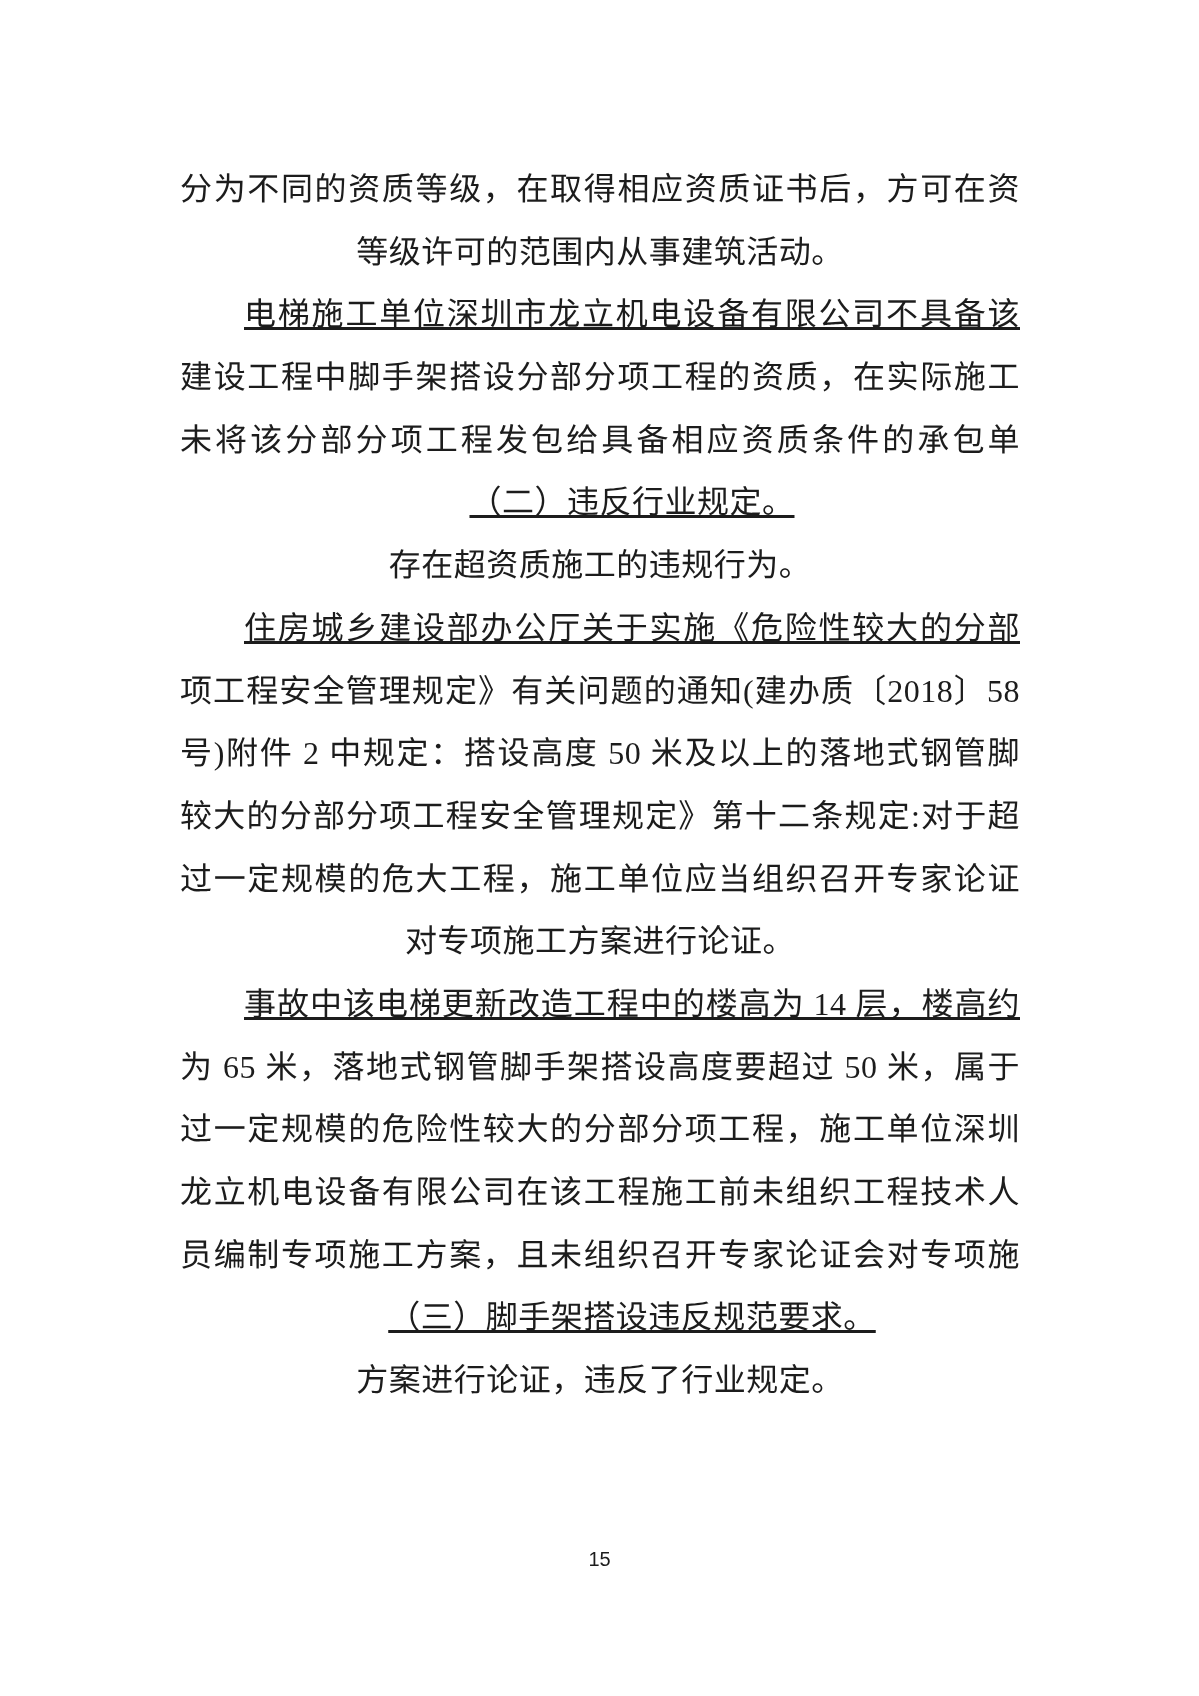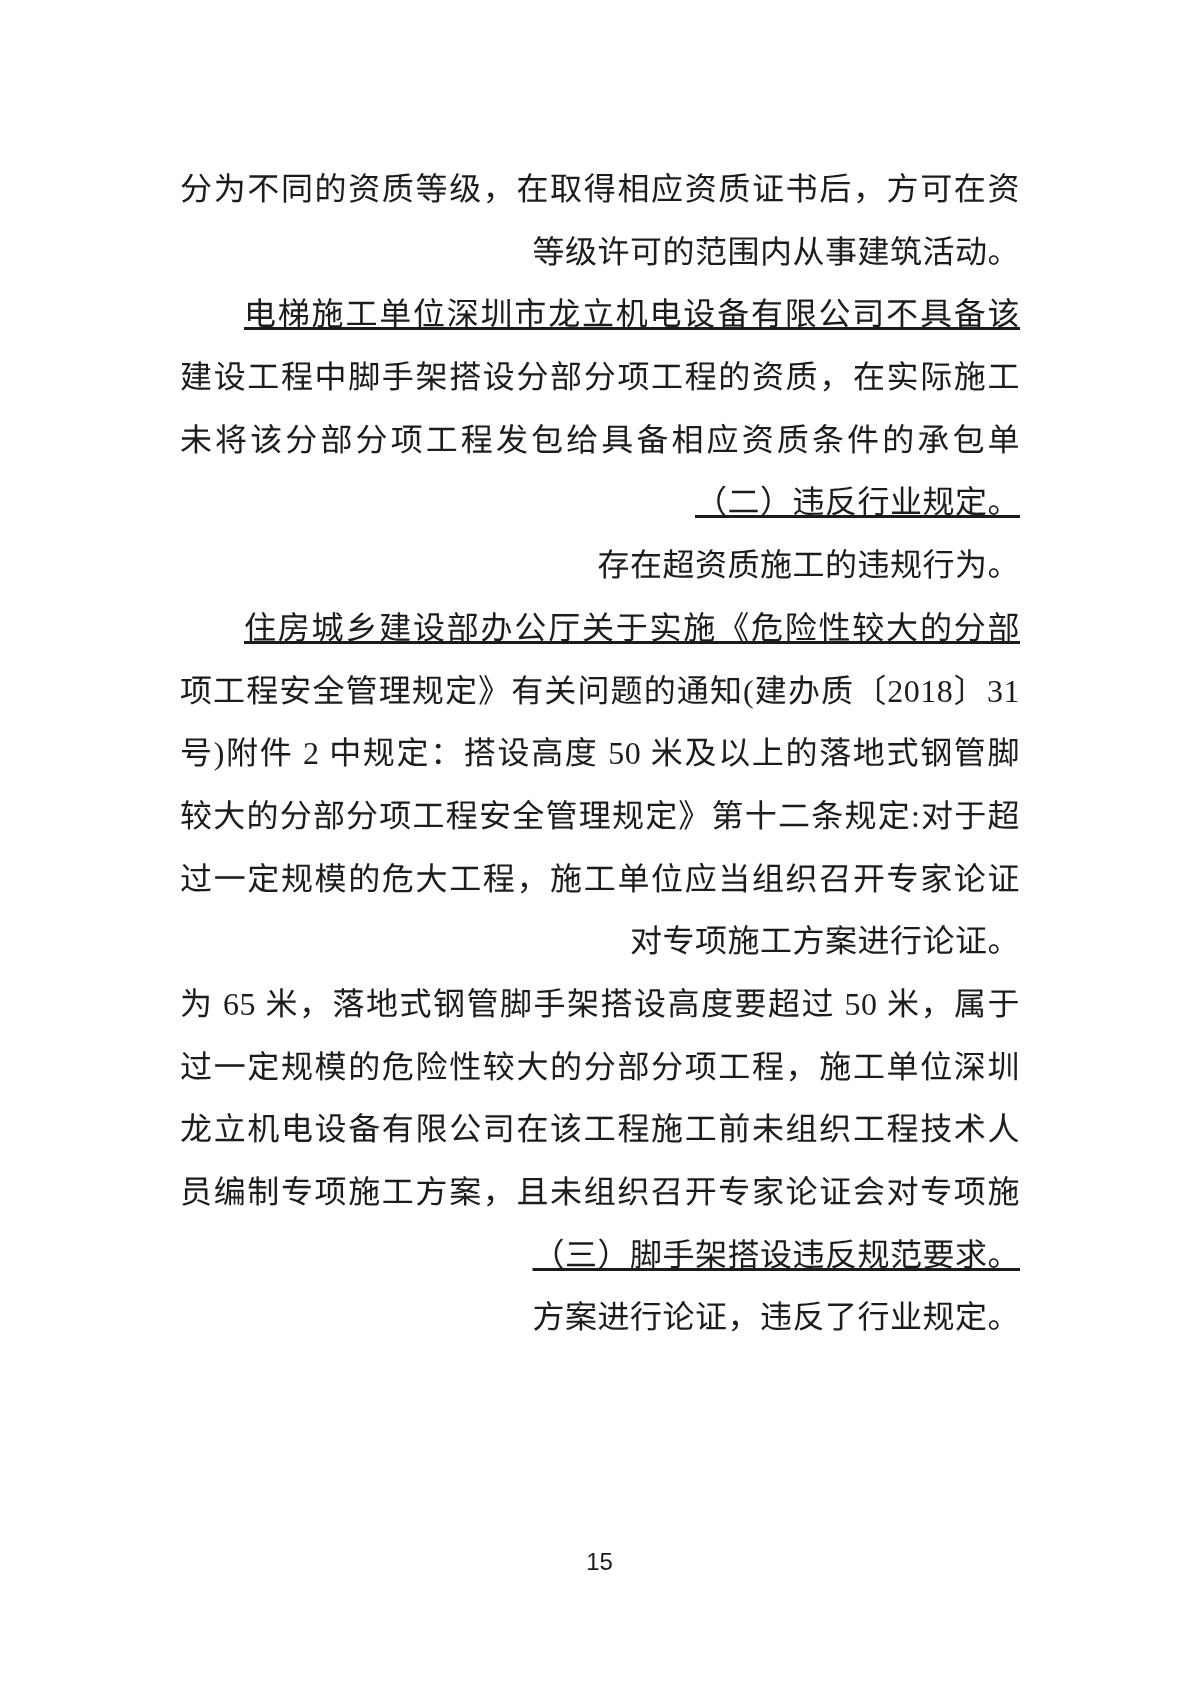--- a/index.html
+++ b/index.html
@@ -35,57 +35,58 @@
   .doc-line {
     height: 62.7px;
     line-height: 62.7px;
     overflow: hidden;
   }
   .doc-line.justified {
     text-align: justify;
     text-align-last: justify;
   }
   .doc-line.flush {
-    text-align: right;
+    text-align: center;
   }
   .doc-line.indent {
     text-indent: 64px;
     text-decoration: underline;
   }
   .page-footer {
     position: absolute;
     left: 0;
     top: 1548px;
     width: 1199px;
     text-align: center;
   }
   .page-number {
     font-family: "Liberation Sans", "DejaVu Sans", sans-serif;
-    font-size: 24px;
+    font-size: 20px;
     color: #1c1c1c;
   }
 </style>
 </head>
 <body>
 
 <main class="page">
   <section class="text-block">
       <div class="doc-line justified">分为不同的资质等级，在取得相应资质证书后，方可在资质</div>
       <div class="doc-line flush">等级许可的范围内从事建筑活动。</div>
       <div class="doc-line indent justified">电梯施工单位深圳市龙立机电设备有限公司不具备该</div>
       <div class="doc-line justified">建设工程中脚手架搭设分部分项工程的资质，在实际施工中</div>
       <div class="doc-line justified">未将该分部分项工程发包给具备相应资质条件的承包单位，</div>
       <div class="doc-line indent flush">（二）违反行业规定。</div>
       <div class="doc-line flush">存在超资质施工的违规行为。</div>
       <div class="doc-line indent justified">住房城乡建设部办公厅关于实施《危险性较大的分部分</div>
-      <div class="doc-line justified">项工程安全管理规定》有关问题的通知(建办质〔2018〕31</div>
+      <div class="doc-line justified">项工程安全管理规定》有关问题的通知(建办质〔2018〕58</div>
       <div class="doc-line justified">号)附件 2 中规定：搭设高度 50 米及以上的落地式钢管脚手</div>
       <div class="doc-line justified">较大的分部分项工程安全管理规定》第十二条规定:对于超</div>
       <div class="doc-line justified">过一定规模的危大工程，施工单位应当组织召开专家论证会</div>
       <div class="doc-line flush">对专项施工方案进行论证。</div>
+      <div class="doc-line indent justified">事故中该电梯更新改造工程中的楼高为 14 层，楼高约</div>
       <div class="doc-line justified">为 65 米，落地式钢管脚手架搭设高度要超过 50 米，属于超</div>
       <div class="doc-line justified">过一定规模的危险性较大的分部分项工程，施工单位深圳市</div>
       <div class="doc-line justified">龙立机电设备有限公司在该工程施工前未组织工程技术人</div>
       <div class="doc-line justified">员编制专项施工方案，且未组织召开专家论证会对专项施工</div>
       <div class="doc-line indent flush">（三）脚手架搭设违反规范要求。</div>
       <div class="doc-line flush">方案进行论证，违反了行业规定。</div>
     </section>
   <footer class="page-footer">
     <span class="page-number">15</span>
   </footer>

